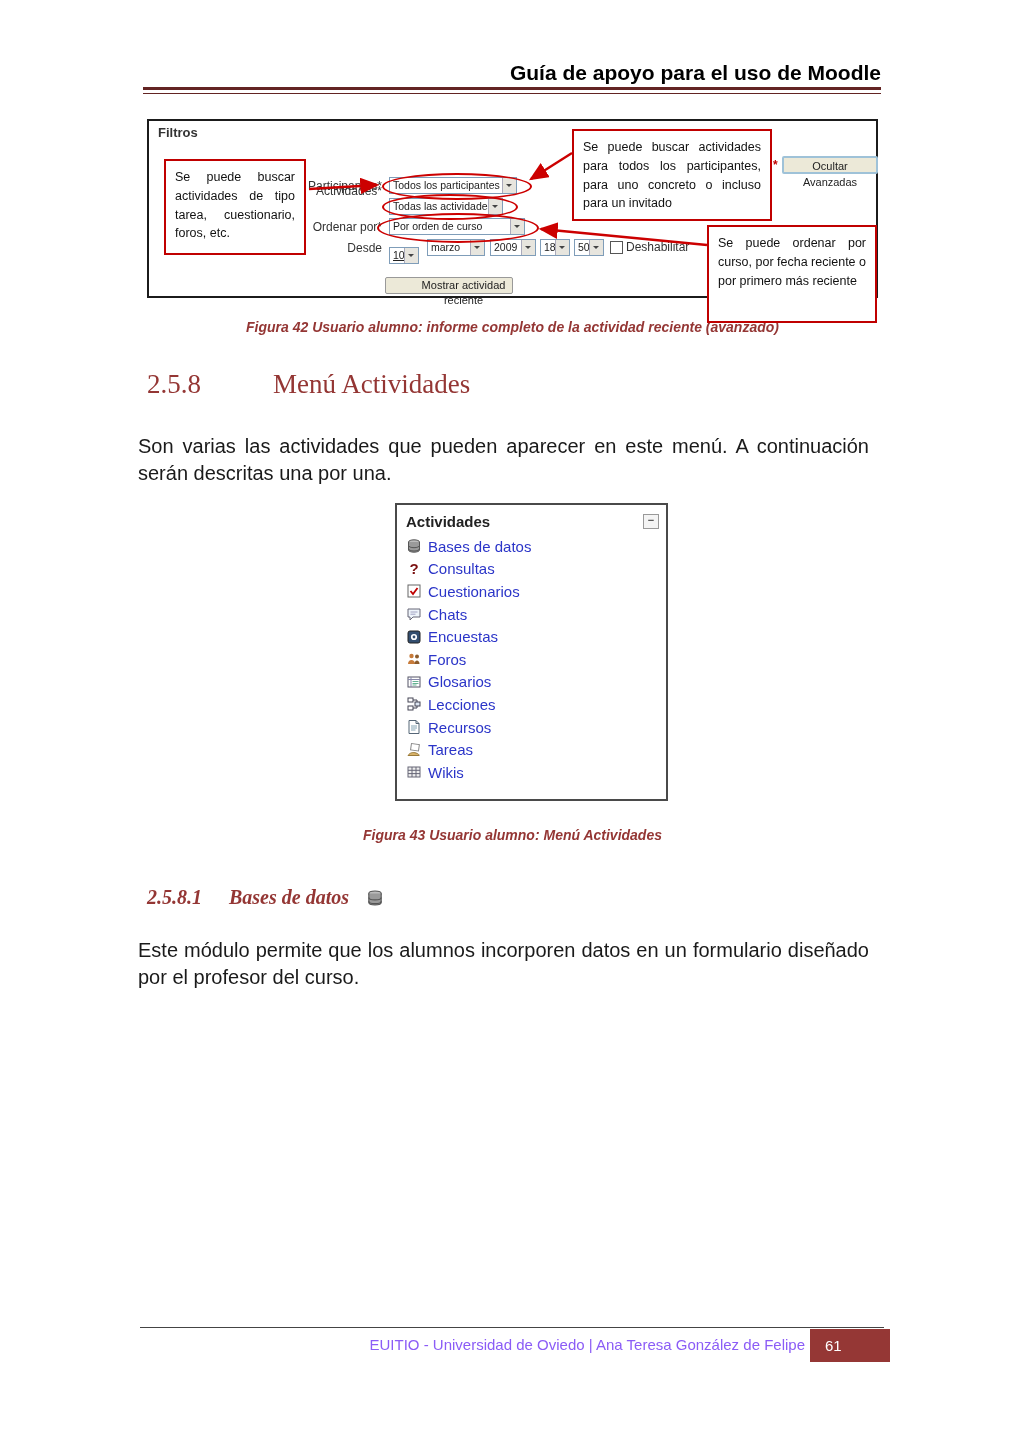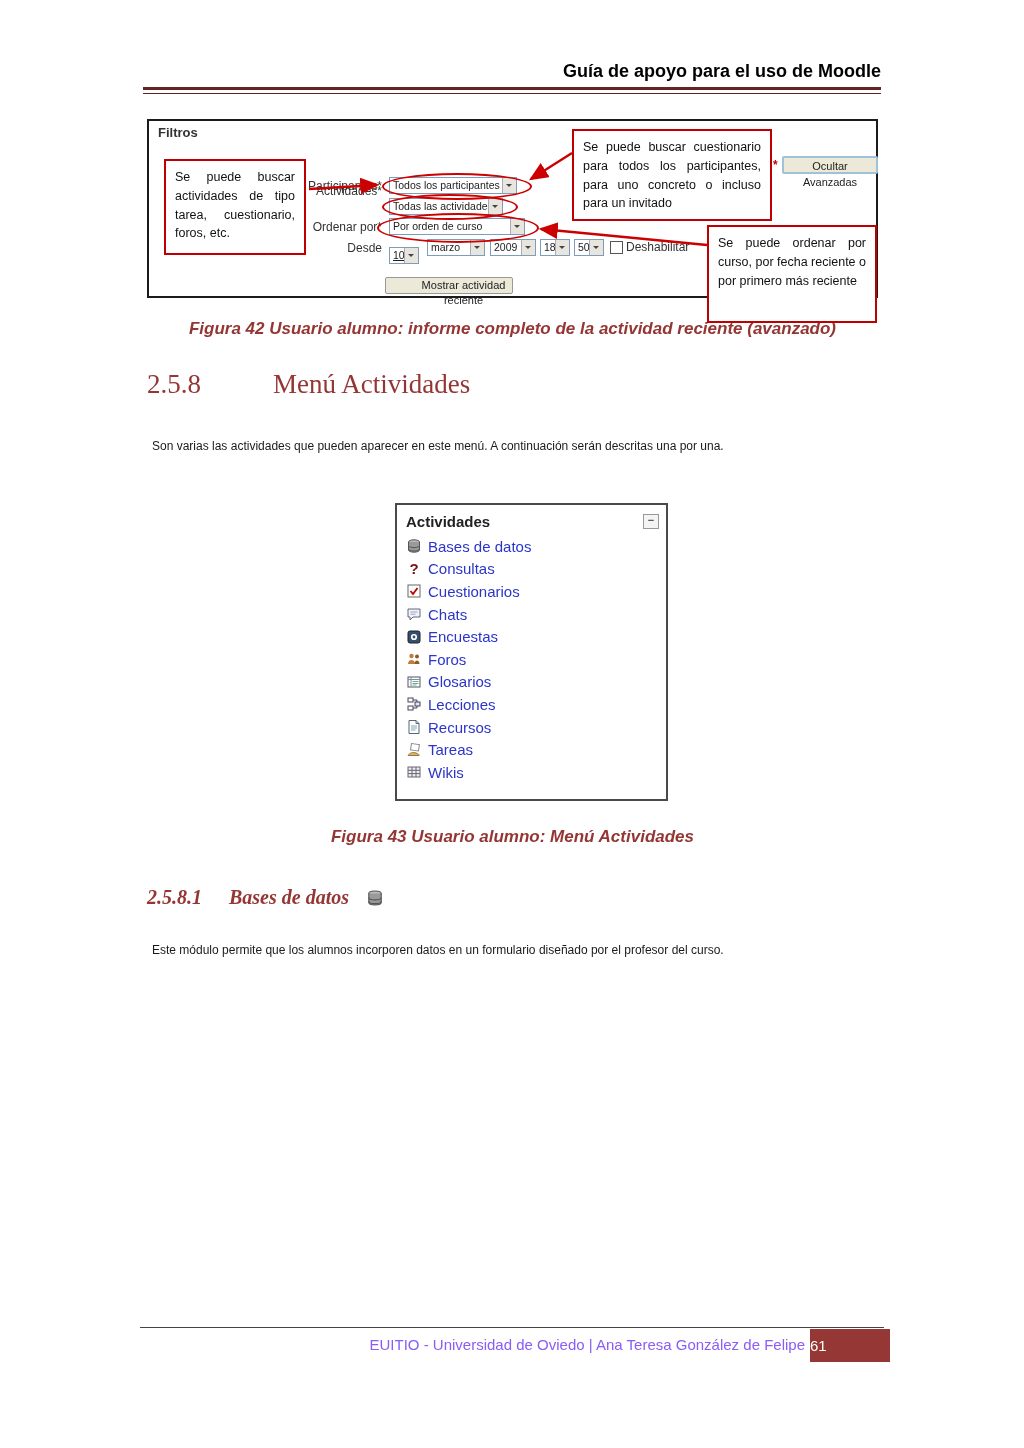--- a/index.html
+++ b/index.html
@@ -1,21 +1,21 @@
 <!DOCTYPE html>
 <html><head>
 <meta charset="utf-8">
 <style>
   html,body{margin:0;padding:0;background:#fff;}
   .page{position:relative;width:1024px;height:1448px;background:#fff;overflow:hidden;
         font-family:"Liberation Sans",sans-serif;color:#1a1a1a;}
 
   
   .header-title{position:absolute;top:61px;left:143px;width:738px;text-align:right;
-                font-weight:bold;font-size:18px;color:#000;}
+                font-weight:bold;font-size:21px;color:#000;}
   .rule-thick{position:absolute;top:87px;left:143px;width:738px;height:3px;background:#632423;}
   .rule-thin{position:absolute;top:93px;left:143px;width:738px;height:1px;background:#632423;}
 
   
   .fig42{position:absolute;left:147px;top:119px;width:727px;height:175px;
          border:2px solid #1b1b1b;background:#fff;overflow:visible;font-size:12px;}
   .filtros-label{position:absolute;left:9px;top:4px;font-weight:bold;font-size:13px;color:#333;}
   .callout{position:absolute;border:2px solid #c00000;background:#fff;padding:7px 9px;
            font-size:12.5px;line-height:1.5;color:#111;text-align:justify;z-index:6;}
   .co-left{left:15px;top:38px;width:120px;height:78px;}
@@ -27,28 +27,28 @@
   .sel .arr{position:absolute;right:0;top:0;width:13px;height:100%;background:#e7e5de;border-left:1px solid #aab;}
   .sel .arr::after{content:"";position:absolute;left:3px;top:6px;border:3.5px solid transparent;border-top-color:#444;}
   .chk{position:absolute;width:11px;height:11px;border:1px solid #555;background:#fff;}
   .btn{position:absolute;background:#ece9d8;border:1px solid #999;border-radius:2px;
        font-size:11px;color:#222;text-align:center;box-sizing:border-box;}
   .adv-marker{position:absolute;left:624px;top:37px;color:#c00000;font-size:12px;font-weight:bold;}
   .ellipse{position:absolute;border:2px solid #cc0000;border-radius:50%;z-index:5;pointer-events:none;}
   .annot-svg{position:absolute;left:0;top:0;width:727px;height:200px;overflow:visible;z-index:7;pointer-events:none;}
 
   .caption{position:absolute;left:147px;width:731px;text-align:center;color:#943634;
-           font-weight:bold;font-style:italic;font-size:17px;}
+           font-weight:bold;font-style:italic;font-size:14px;}
   .cap42{top:319px;} .cap43{top:827px;}
 
   
   .h258{position:absolute;left:147px;top:369px;font-family:"Liberation Serif",serif;
         font-size:27px;color:#943634;}
   .h258 .num{display:inline-block;width:126px;}
-  .para{position:absolute;left:152px;width:731px;font-size:12px;line-height:27px;text-align:justify;}
+  .para{position:absolute;left:138px;width:731px;font-size:20px;line-height:27px;text-align:justify;}
   .p1{top:433px;} .p2{top:937px;}
 
   
   .actbox{position:absolute;left:395px;top:503px;width:273px;height:298px;
           border:2px solid #4a4a4a;background:#fff;box-sizing:border-box;}
   .actbox .hd{position:relative;padding:8px 8px 5px 9px;font-weight:bold;font-size:15px;color:#222;}
   .collapse{position:absolute;right:7px;top:9px;width:14px;height:13px;border:1px solid #999;
             background:#f4f4f4;font-size:11px;line-height:11px;text-align:center;color:#555;}
   .act-item{display:flex;align-items:center;height:22.6px;padding-left:9px;gap:6px;}
   .act-item svg{width:16px;height:16px;flex:0 0 16px;}
@@ -57,36 +57,36 @@
 
   .h2581{position:absolute;left:147px;top:886px;font-family:"Liberation Serif",serif;
          font-weight:bold;font-style:italic;font-size:20px;color:#943634;}
   .h2581 .num{display:inline-block;width:82px;}
   .h2581 svg{width:18px;height:18px;vertical-align:-3px;margin-left:12px;}
 
   
   .foot-rule{position:absolute;left:140px;top:1327px;width:744px;height:1px;background:#444;}
   .foot-text{position:absolute;left:143px;top:1336px;width:662px;text-align:right;font-size:15px;color:#8b5cf6;}
   .page-badge{position:absolute;left:810px;top:1329px;width:80px;height:33px;background:#953735;
-              color:#fff;font-size:15px;line-height:33px;box-sizing:border-box;}
+              color:#fff;font-size:15px;line-height:33px;padding-left:15px;box-sizing:border-box;}
 </style>
 </head>
 <body>
 
 <div class="page">
 
   <div class="header-title">Guía de apoyo para el uso de Moodle</div>
   <div class="rule-thick"></div>
   <div class="rule-thin"></div>
 
   <div class="fig42">
     <div class="filtros-label">Filtros</div>
 
     <div class="callout co-left">Se puede buscar actividades de tipo tarea, cuestionario, foros, etc.</div>
-    <div class="callout co-tr">Se puede buscar cuestionario para todos los participantes, para uno concreto  o incluso para un invitado</div>
+    <div class="callout co-tr">Se puede buscar actividades para todos los participantes, para uno concreto  o incluso para un invitado</div>
     <div class="callout co-br">Se puede ordenar por curso, por fecha reciente o por primero más reciente</div>
 
     <div class="frm-label" style="top:58px;">Participantes*</div>
     <div class="frm-label" style="top:63px;">Actividades*</div>
     <div class="frm-label" style="top:99px;">Ordenar por*</div>
     <div class="frm-label" style="top:120px;">Desde</div>
 
     <div class="sel" style="left:240px;top:56px;width:128px;">
       <span>Todos los participantes</span>
       <span class="arr"></span>

